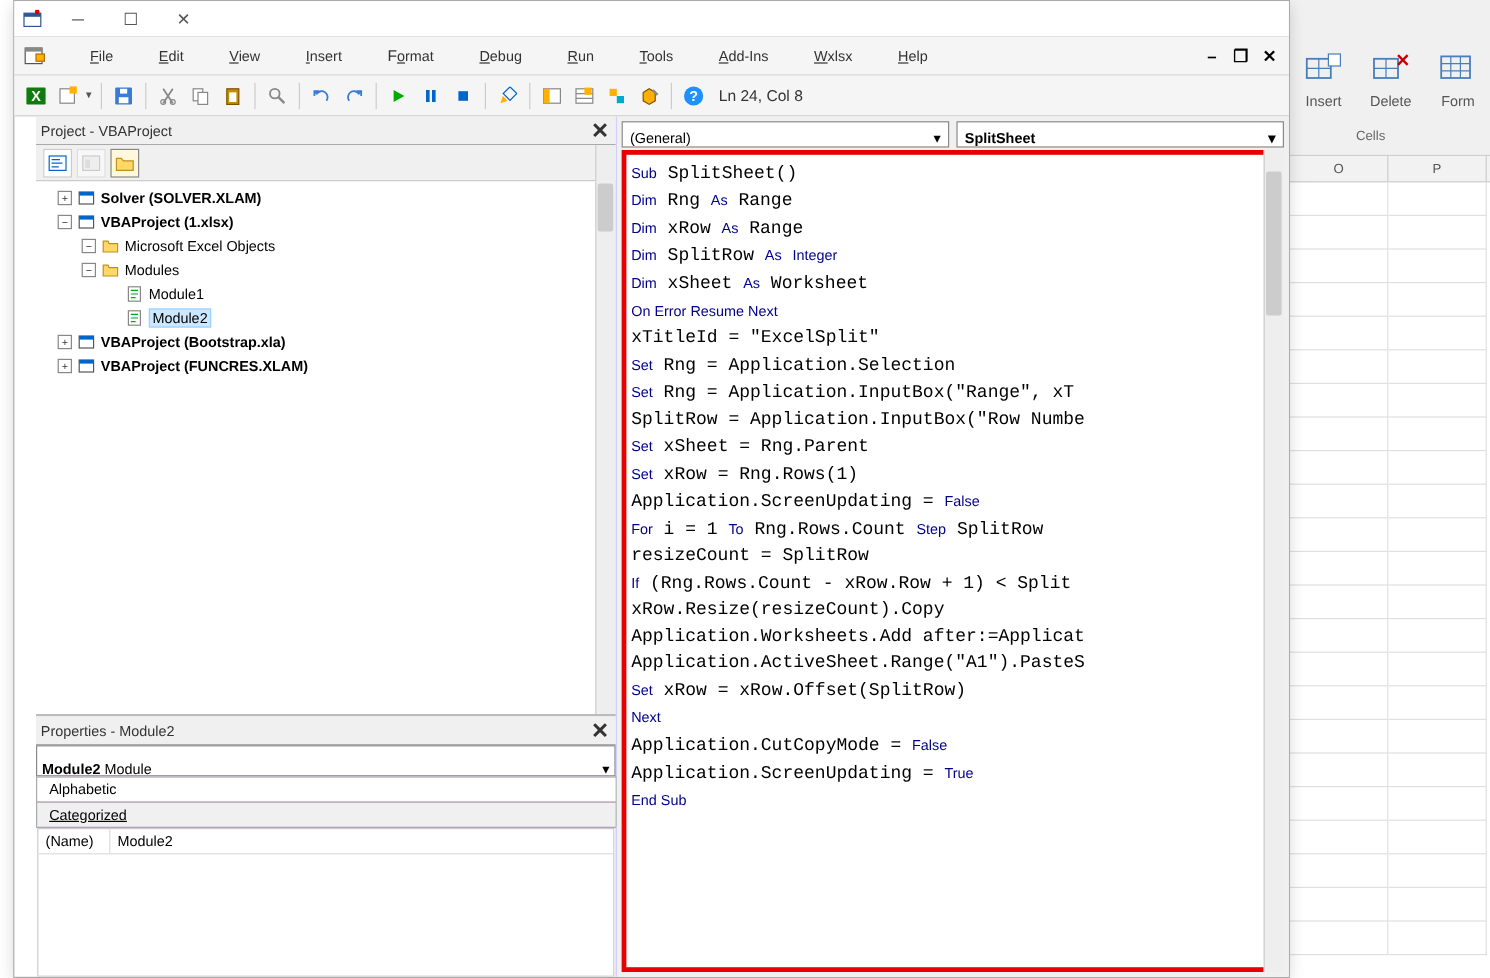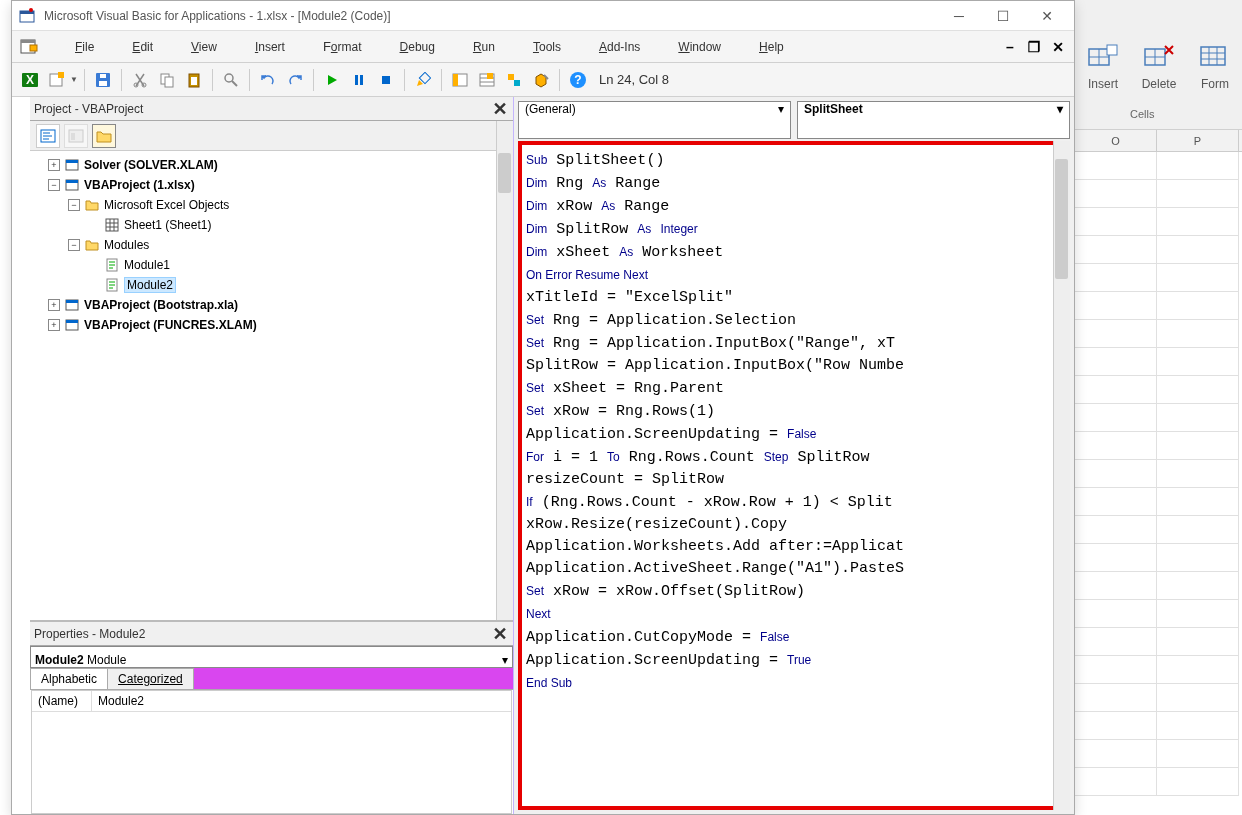--- a/index.html
+++ b/index.html
@@ -61,32 +61,32 @@
 .tree .indent2 { padding-left: 36px; }
 .tree .indent3 { padding-left: 56px; }
 .tree .node { display: flex; align-items: center; gap: 4px; font-size: 13px; padding: 1px 0;}
 .tree .expander { width: 12px; height: 12px; border: 1px solid #888; display: inline-flex; align-items: center; justify-content: center; font-size: 9px; line-height: 1; background: #fff; color: #333; }
 .tree .no-expander { width: 12px; display: inline-block; }
 .tree .node-icon { width: 16px; height: 16px; display: inline-flex; align-items: center; justify-content: center; }
 .tree .selected { background: #cce8ff; border: 1px solid #99d1ff; padding: 0 2px; }
 .tree b { font-weight: bold; }
 
 .props-panel { border-top: 2px solid #bbb; }
-.props-combo { width: 100%; height: 22px; border: 1px solid #888; padding: 0 4px; font-size: 12px; display: flex; align-items: flex-end; justify-content: space-between; background: #fff; }
-.props-tabs { display: flex; border-bottom: 1px solid #aaa; background: #d946ef; }
+.props-combo { width: 100%; height: 22px; border: 1px solid #888; padding: 12px 4px; font-size: 12px; display: flex; align-items: flex-start; justify-content: space-between; background: #fff; }
+.props-tabs { display: flex; border-bottom: 1px solid #aaa; background: #d946ef; flex-direction: column; }
 .props-tab { padding: 3px 10px; font-size: 12px; border: 1px solid #aaa; border-bottom: none; background: #fff; margin-right: -1px; }
 .props-tab.inactive { background: #f0f0f0; text-decoration: underline; }
 .props-row { display: flex; border-bottom: 1px solid #ddd; }
 .props-key { width: 60px; padding: 3px 6px; border-right: 1px solid #ddd; font-size: 12px; }
 .props-val { flex: 1; padding: 3px 6px; font-size: 12px; }
 .props-body { height: 124px; overflow: auto; background: #fff; border: 1px solid #ccc; margin: 0 1px;}
 
 .code-panel { flex: 1; display: flex; flex-direction: column; background: #f0f0f0; padding: 4px; }
 .code-dropdowns { display: flex; gap: 6px; margin-bottom: 2px; }
-.code-dd { flex: 1; height: 38px; border: 1px solid #888; background: #fff; display: flex; align-items: flex-start; justify-content: space-between; padding: 0 6px; font-size: 12px; }
+.code-dd { flex: 1; height: 22px; border: 1px solid #888; background: #fff; display: flex; align-items: flex-end; justify-content: space-between; padding: 0 6px; font-size: 12px; }
 .code-dd.bold { font-weight: bold; }
 .code-area-wrap { flex: 1; position: relative; border: 4px solid #e60000; background: #fff; }
 .code-area { position: absolute; inset: 4px; overflow: hidden; white-space: pre; font-family: Consolas, 'Courier New', monospace; font-size: 15px; line-height: 22px; color: #000; }
 .kw { color: #00008b; }
 .code-scroll { position: absolute; right: -4px; top: -4px; bottom: -4px; width: 17px; background: #eee; border-left: 1px solid #ccc; }
 .code-scroll-thumb { position: absolute; top: 18px; right: 2px; width: 13px; height: 120px; background: #ccc; border-radius: 2px; }
 
 
 svg { display: block; }
 </style>
@@ -239,21 +239,20 @@
 <div class="vba-window">
 
   <div class="title-bar">
     <div class="title-icon">
       <svg width="16" height="16" viewBox="0 0 16 16">
           <rect x="1" y="3" width="14" height="11" fill="#fff" stroke="#2b579a"></rect>
           <rect x="1" y="3" width="14" height="3" fill="#2b579a"></rect>
           <circle cx="12" cy="2" r="2" fill="#d00"></circle>
         </svg>
     </div>
-    <div class="title-text">Microsoft Visual Basic for Applications - 1.xlsx - [Module2 (Code)]</div>
     <div class="win-controls">
       <div class="win-btn">─</div>
       <div class="win-btn">☐</div>
       <div class="win-btn">✕</div>
     </div>
   </div>
 
   <div class="menu-bar">
     <div class="menu-icon">
       <svg width="18" height="18" viewBox="0 0 18 18">
@@ -264,21 +263,21 @@
     </div>
     <div class="menu-item"><u>F</u><span>ile</span></div>
     <div class="menu-item"><u>E</u><span>dit</span></div>
     <div class="menu-item"><u>V</u><span>iew</span></div>
     <div class="menu-item"><u>I</u><span>nsert</span></div>
     <div class="menu-item">F<u>o</u><span>rmat</span></div>
     <div vert="" class="menu-item"><u>D</u><span>ebug</span></div>
     <div class="menu-item"><u>R</u><span>un</span></div>
     <div class="menu-item"><u>T</u><span>ools</span></div>
     <div class="menu-item"><u>A</u><span>dd-Ins</span></div>
-    <div class="menu-item"><u>W</u><span>indow</span></div>
+    <div class="menu-item"><u>W</u><span>xlsx</span></div>
     <div class="menu-item"><u>H</u><span>elp</span></div>
     <div class="mdi-controls">
       <div class="mdi-btn">–</div>
       <div class="mdi-btn">❐</div>
       <div class="mdi-btn">✕</div>
     </div>
   </div>
 
   <div class="toolbar">
     <div class="tb-btn">
@@ -464,35 +463,20 @@
             </li>
           <li class="indent2">
               <div class="node">
                 <span class="expander">−</span>
                 <span class="node-icon">
                   <svg width="14" height="14" viewBox="0 0 14 14">
                     <path d="M1 3 L5 3 L6 5 L13 5 L13 12 L1 12 Z" fill="#ffd868" stroke="#c09020"></path>
                   </svg>
                 </span>
                 <span>Microsoft Excel Objects</span>
-              </div>
-            </li>
-          <li class="indent3">
-              <div class="node">
-                <span class="no-expander"></span>
-                <span class="node-icon">
-                  <svg width="14" height="14" viewBox="0 0 14 14">
-                    <rect x="1" y="1" width="12" height="12" fill="#fff" stroke="#555"></rect>
-                    <line x1="1" y1="5" x2="13" y2="5" stroke="#555"></line>
-                    <line x1="1" y1="9" x2="13" y2="9" stroke="#555"></line>
-                    <line x1="5" y1="1" x2="5" y2="13" stroke="#555"></line>
-                    <line x1="9" y1="1" x2="9" y2="13" stroke="#555"></line>
-                  </svg>
-                </span>
-                <span>Sheet1 (Sheet1)</span>
               </div>
             </li>
           <li class="indent2">
               <div class="node">
                 <span class="expander">−</span>
                 <span class="node-icon">
                   <svg width="14" height="14" viewBox="0 0 14 14">
                     <path d="M1 3 L5 3 L6 5 L13 5 L13 12 L1 12 Z" fill="#ffd868" stroke="#c09020"></path>
                   </svg>
                 </span>

